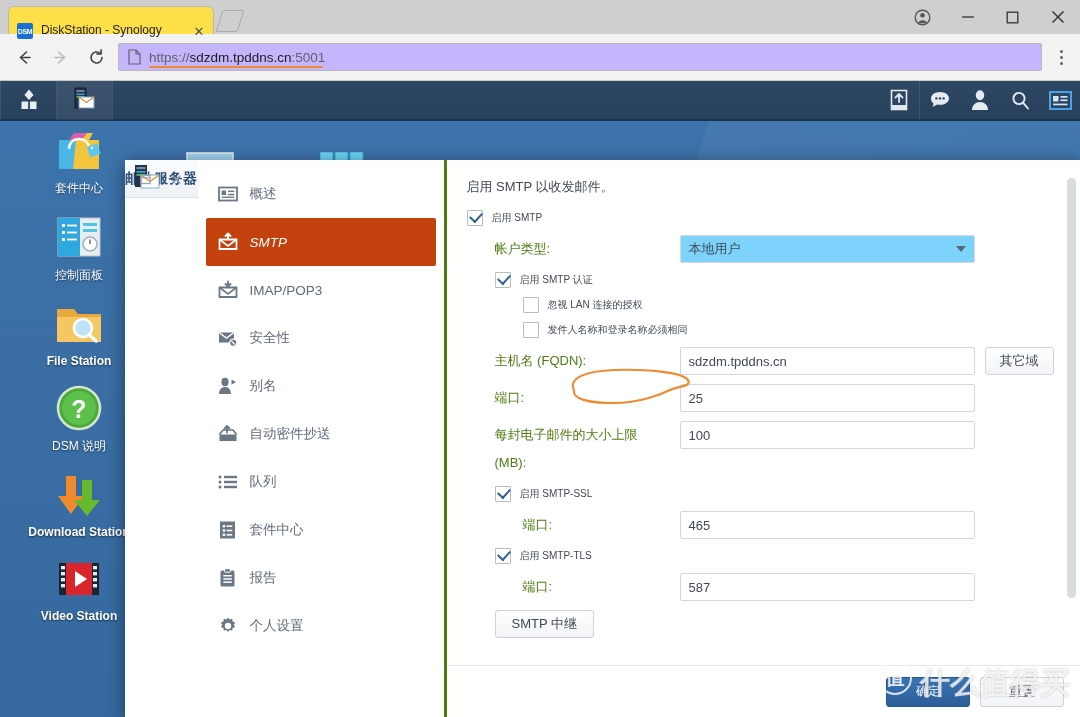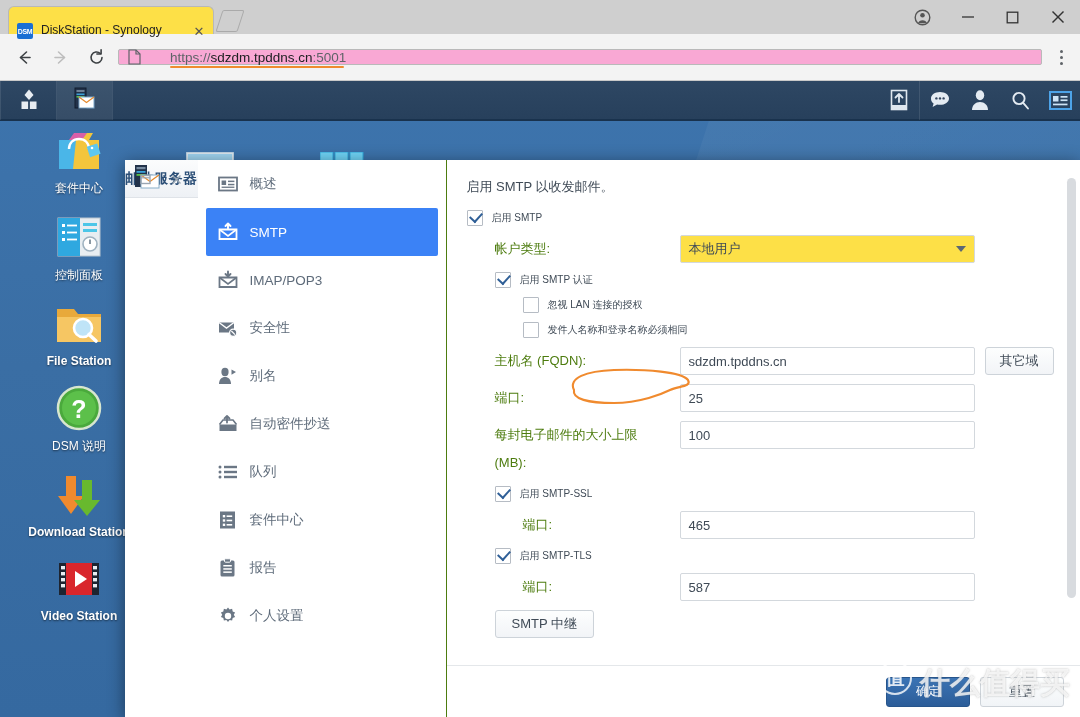--- a/index.html
+++ b/index.html
@@ -61,23 +61,23 @@
   .toolbar {
     height: 47px; background: #f3f3f3; border-bottom: 1px solid #c9c9c9;
     display: flex; align-items: center; padding: 0 6px;
   }
   .tb-btn {
     width: 30px; height: 30px; margin: 0 3px; display: flex;
     align-items: center; justify-content: center; border-radius: 3px;
   }
   .tb-btn svg { display: block; }
   .omnibox {
-    flex: 1; height: 16px; background: #f9a8d4; border: 1px solid #b9b9b9;
+    flex: 1; height: 28px; background: #c4b5fd; border: 1px solid #b9b9b9;
     border-radius: 2px; margin: 0 6px 0 4px; display: flex;
-    align-items: center; padding: 0 8px; position: relative; gap: 21px;
+    align-items: center; padding: 0 8px; position: relative;
   }
   .omni-icon { width: 16px; height: 16px; flex: none; margin-right: 6px; }
   .url { font-size: 13.5px; white-space: nowrap; position: relative; }
   .url .sch { color: #5f6368; }
   .url .host { color: #202124; }
   .url .port { color: #5f6368; }
   .url-underline {
     position: absolute; left: 0; right: 2px; bottom: -3px; height: 2px;
     background: #f08a2e; border-radius: 2px;
   }
@@ -143,29 +143,30 @@
   .dlg-name {
     width: 100%; text-align: center; font-size: 14px; color: #2c4f77;
     font-weight: bold; letter-spacing: .5px;
   }
   .dlg-ctrls { position: absolute; right: 6px; top: 0; height: 38px; display: flex; align-items: center; }
   .dlg-c { width: 31px; height: 38px; display: flex; align-items: center; justify-content: center; color: #9aa6b2; }
 
   .dlg-body { flex: 1; display: flex; min-height: 0; }
 
   .nav {
-    width: 249px; flex: none; background: #fff; border-right: 1px solid #4d7c0f;
+    width: 249px; flex: none; background: #fff; border-right: 3px solid #4d7c0f;
+    padding-top: 10px;
   }
   .nav-item {
     height: 48px; margin: 0 8px; display: flex; align-items: center;
     padding-left: 12px; color: #5e6b7a; font-size: 13.5px; border-radius: 2px;
   }
   .nav-item .ni { width: 26px; flex: none; display: flex; align-items: center; }
   .nav-item .nl { margin-left: 6px; }
-  .nav-item.sel { background: #3b82f6; color: #fff; }
+  .nav-item.sel { background: #c2410c; color: #fff; font-style: italic; }
   .nav-item.sel svg { fill: #fff; }
   .nav-item svg { fill: #6b7785; }
 
   .pane {
     flex: 1; min-width: 0; position: relative; display: flex; flex-direction: column;
   }
   .pane-scroll {
     flex: 1; overflow: hidden; padding: 18px 0 0 0; position: relative;
   }
   .intro { font-size: 13px; color: #3f4a56; margin: 0 0 14px 20px; }
@@ -182,21 +183,21 @@
     transform: rotate(-48deg);
   }
   .cblabel { font-size: 10px; color: #3f4a56; margin-left: 9px; }
   .lbl-col { font-size: 13px; color: #4d7c0f; width: 185px; flex: none; }
   .fld {
     width: 295px; height: 28px; border: 1px solid #d3d8dd; background: #fff;
     font-size: 13px; color: #3f4a56; padding: 0 8px; display: flex;
     align-items: center; border-radius: 2px; position: relative;
   }
   .sel-fld {
-    width: 295px; height: 28px; border: 1px solid #d3d8dd; background: #fde047;
+    width: 295px; height: 28px; border: 1px solid #d3d8dd; background: #7dd3fc;
     font-size: 13px; color: #3f4a56; padding: 0 8px; display: flex;
     align-items: center; justify-content: space-between; border-radius: 2px;
   }
   .caret { width: 0; height: 0; border-left: 5px solid transparent;
            border-right: 5px solid transparent; border-top: 6px solid #5b6774; }
   .sidebtn {
     margin-left: 10px; height: 28px; padding: 0 14px; font-size: 13px;
     color: #3f4a56; border: 1px solid #cdd3d9; border-radius: 3px;
     background: linear-gradient(180deg,#fdfefe,#f2f4f7); display: flex;
     align-items: center;

